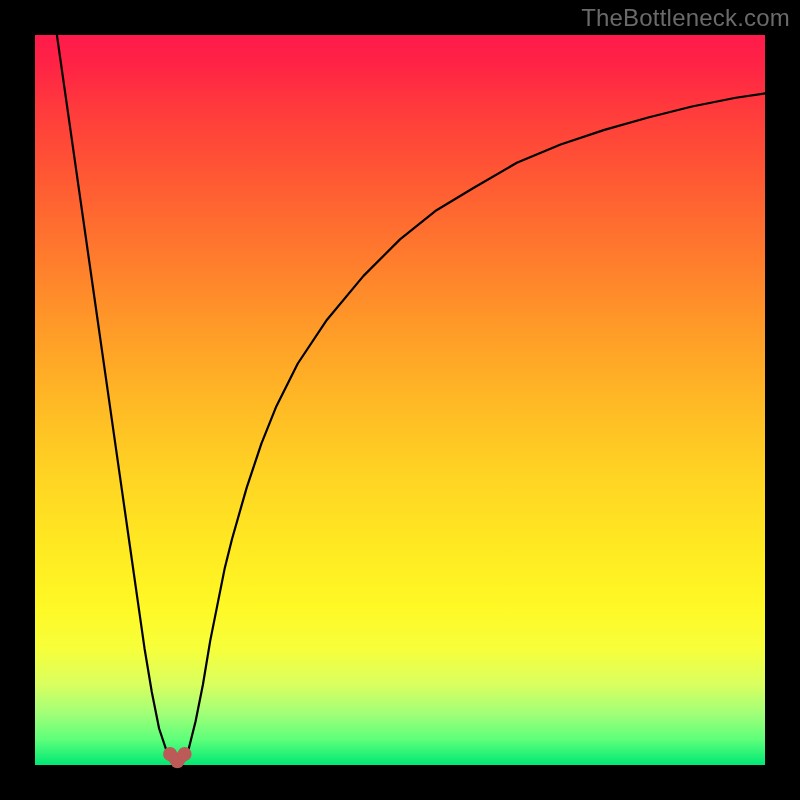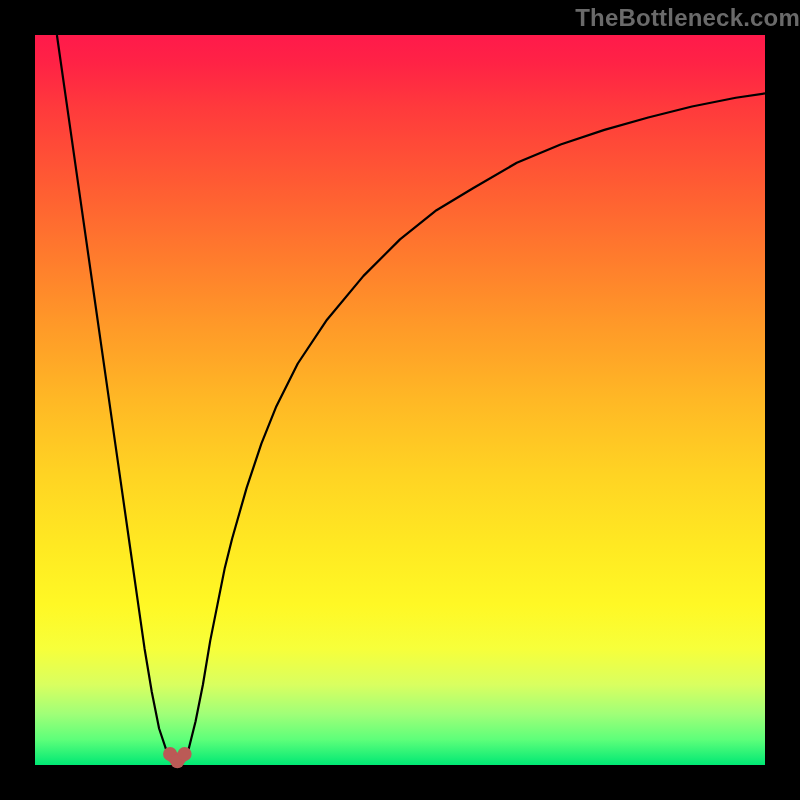--- a/index.html
+++ b/index.html
@@ -39,24 +39,24 @@
       #f7ff3a 84%,
       #d9ff60 89%,
       #a0ff78 93%,
       #5eff7a 96.5%,
       #00e874 100%
     );
   }
   .watermark {
     position: absolute;
     top: 4px;
-    right: 0;
+    right: 10px;
     color: #6a6a6a;
     font-size: 24px;
-    font-weight: 700;
+    font-weight: 400;
     letter-spacing: 0.2px;
     user-select: none;
     margin-left: 43px;
   }
   svg.curve {
     position: absolute;
     left: 0;
     top: 0;
     width: 730px;
     height: 730px;

